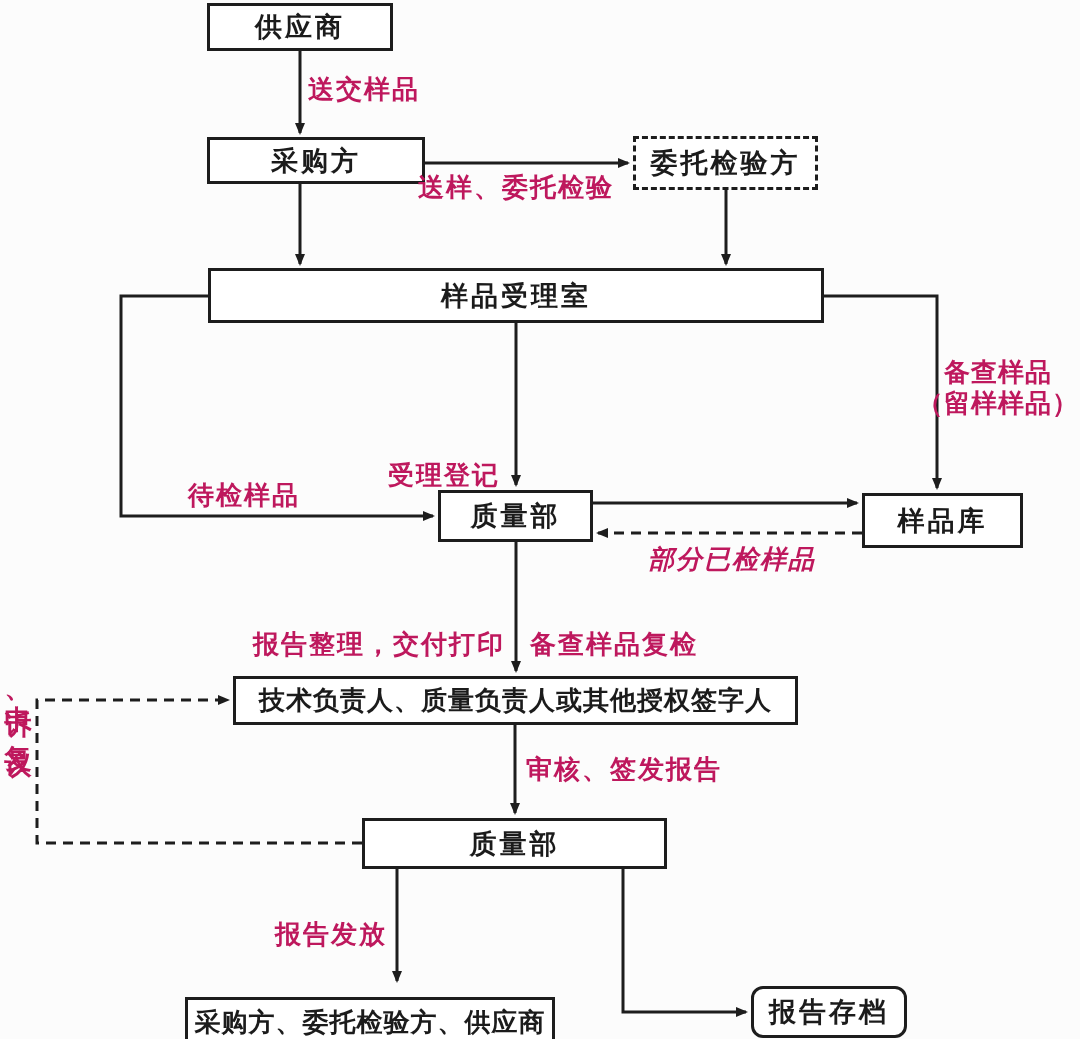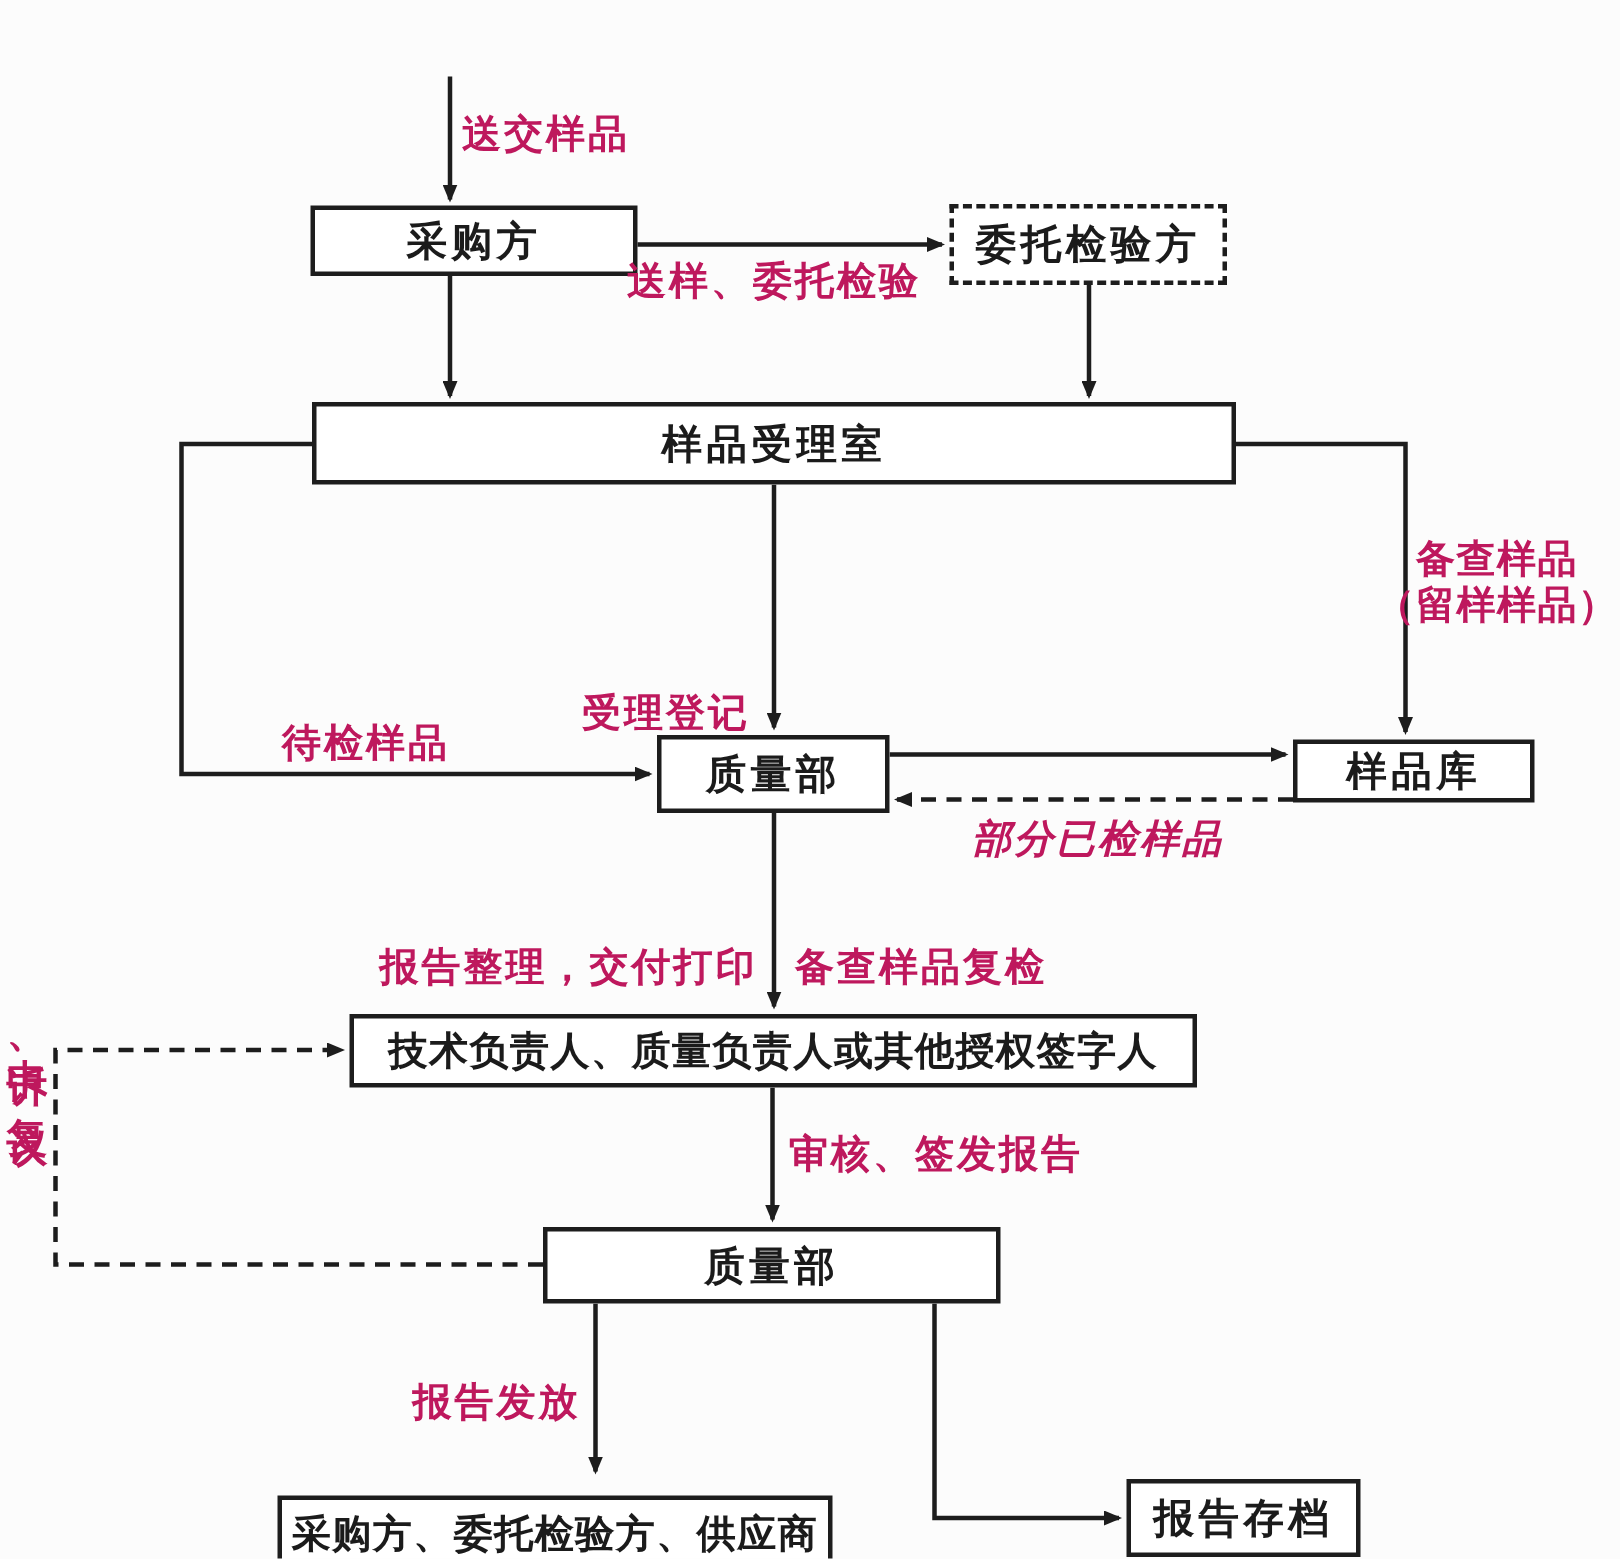--- a/index.html
+++ b/index.html
@@ -63,38 +63,39 @@
 
     <line x1="515" y1="725" x2="515" y2="813" marker-end="url(#arw)"></line>
 
     <polyline points="362,843 37,843 37,700 228,700" stroke-dasharray="10 7" marker-end="url(#arw)"></polyline>
 
     <line x1="397" y1="869" x2="397" y2="981" marker-end="url(#arw)"></line>
 
     <polyline points="623,869 623,1012 746,1012" marker-end="url(#arw)"></polyline>
   </svg>
 
+  <div class="node" style="left:207px;top:3px;width:186px;height:48px;">供应商</div>
 
   <div class="node" style="left:207px;top:137px;width:218px;height:47px;">采购方</div>
 
   <div class="node dashed" style="left:633px;top:136px;width:185px;height:54px;">委托检验方</div>
 
   <div class="node" style="left:208px;top:268px;width:616px;height:55px;">样品受理室</div>
 
   <div class="node" style="left:438px;top:490px;width:155px;height:52px;">质量部</div>
 
-  <div class="node" style="left:862px;top:493px;width:161px;height:42px;">样品库</div>
+  <div class="node" style="left:862px;top:493px;width:161px;height:55px;">样品库</div>
 
   <div class="node" style="left:233px;top:676px;width:565px;height:49px;font-size:26px;letter-spacing:1px;">技术负责人、质量负责人或其他授权签字人</div>
 
   <div class="node" style="left:362px;top:818px;width:305px;height:51px;">质量部</div>
 
   <div class="node" style="left:185px;top:997px;width:370px;height:50px;font-size:26px;letter-spacing:1px;">采购方、委托检验方、供应商</div>
 
-  <div class="node" style="left:751px;top:986px;width:156px;height:52px;">报告存档</div>
+  <div class="node" style="left:751px;top:986px;width:156px;height:52px;border-radius:12px;">报告存档</div>
 
   <div class="lbl" style="left:308px;top:72px;">送交样品</div>
 
   <div class="lbl" style="left:418px;top:170px;">送样、委托检验</div>
 
   <div class="lbl" style="left:388px;top:410px;margin-top:48px;">受理登记</div>
 
   <div class="lbl" style="left:188px;top:478px;">待检样品</div>
 
   <div class="lbl two-line" style="left:912px;top:358px;width:172px;letter-spacing:1px;">

